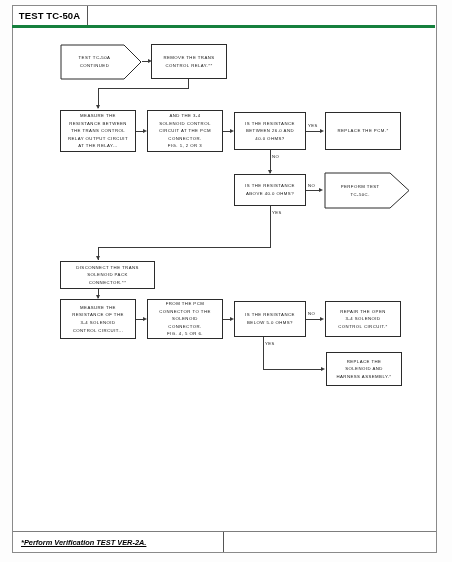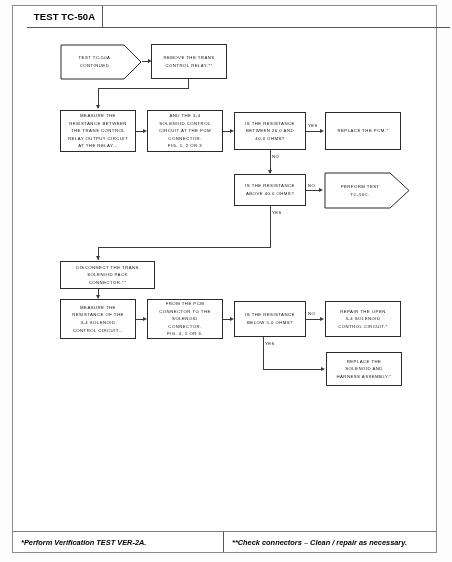--- a/index.html
+++ b/index.html
@@ -12,22 +12,22 @@
     position:absolute;left:0;top:0;width:452px;height:562px;
     background:#fdfdfd;
   }
   
   .sheet{
     position:absolute;left:12px;top:5px;width:425px;height:548px;
     border:1px solid #8a8a8a;background:#ffffff;box-sizing:border-box;
   }
   
   .hdr{
-    position:absolute;left:27px;top:6px;width:423px;height:22px;
-    box-sizing:border-box;border-bottom:1px solid #15803d;
+    position:absolute;left:12px;top:6px;width:423px;height:22px;
+    box-sizing:border-box;border-bottom:3px solid #15803d;
     display:flex;align-items:stretch;
   }
   .hdr-test{
     width:76px;box-sizing:border-box;
     border-right:1px solid #555;
     display:flex;align-items:center;justify-content:center;
     font-size:9.5px;font-weight:bold;letter-spacing:.1px;
   }
   .hdr-title{
     flex:1;display:flex;align-items:center;padding-left:7px;
@@ -35,21 +35,21 @@
   }
   
   .ftr{
     position:absolute;left:13px;top:531px;width:423px;height:21px;
     box-sizing:border-box;border-top:1px solid #7d7d7d;
     display:flex;align-items:stretch;
   }
   .ftr-l{
     width:211px;box-sizing:border-box;border-right:1px solid #555;
     display:flex;align-items:center;padding-left:8px;
-    font-size:7.4px;font-weight:bold;font-style:italic;
+    font-size:7.4px;font-weight:bold;font-style:italic;text-decoration:underline;
   }
   .ftr-r{
     flex:1;display:flex;align-items:center;padding-left:8px;
     font-size:7.4px;font-weight:bold;font-style:italic;
   }
   
   .canvas{position:absolute;left:0;top:0;width:452px;height:562px;}
   
   .node{
     position:absolute;box-sizing:border-box;
@@ -237,16 +237,15 @@
     <div class="node" style="left:326px;top:352px;width:76px;height:34px;">
       <span>REPLACE THE
 SOLENOID AND
 HARNESS ASSEMBLY.*</span>
     </div>
 
   </div>
 
   <div class="ftr">
     <div class="ftr-l">*Perform Verification TEST VER-2A.</div>
-    <div class="ftr-r">**Check connectors – Clean / repair as necessary.</div>
   </div>
 
 </div>
 
 </body></html>

